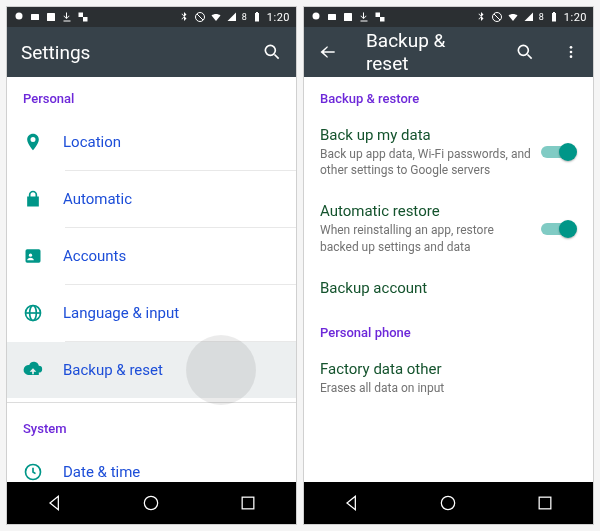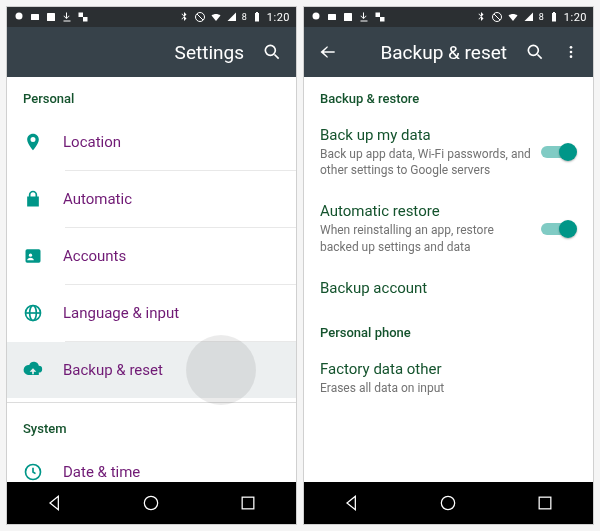--- a/index.html
+++ b/index.html
@@ -2,29 +2,29 @@
 <html><head>
 <meta charset="utf-8">
 <style>
 * { margin: 0; padding: 0; box-sizing: border-box; }
 body { font-family: Roboto, "Helvetica Neue", Arial, sans-serif; background: #f5f5f5; display: flex; gap: 6px; padding: 6px; width: 600px; height: 531px; overflow: hidden; }
 .phone { width: 292px; height: 519px; background: #fff; border: 1px solid #d0d0d0; display: flex; flex-direction: column; overflow: hidden; position: relative; }
 .statusbar { height: 20px; background: #2b2f32; color: #fff; display: flex; align-items: center; padding: 0 6px; font-size: 10px; }
 .statusbar .left { display: flex; gap: 4px; align-items: center; }
 .statusbar .right { margin-left: auto; display: flex; gap: 4px; align-items: center; }
 .statusbar svg { width: 12px; height: 12px; fill: #fff; }
-.appbar { height: 50px; background: #37424a; color: #fff; display: flex; align-items: center; padding: 0 14px; gap: 18px; text-align: right; }
+.appbar { height: 50px; background: #37424a; color: #fff; display: flex; align-items: center; padding: 0 14px; gap: 28px; }
 .appbar .title { font-size: 19px; font-weight: 400; flex: 1; }
 .appbar svg { width: 20px; height: 20px; fill: #fff; }
 .content { flex: 1; overflow: hidden; background: #fff; }
-.section-header { color: #14532d; font-size: 13px; font-weight: 500; padding: 14px 16px 8px; }
+.section-header { color: #6d28d9; font-size: 13px; font-weight: 500; padding: 14px 16px 8px; }
 .list-item { display: flex; align-items: center; padding: 14px 16px; min-height: 56px; position: relative; }
 .list-item .icon { width: 40px; display: flex; align-items: center; justify-content: flex-start; }
 .list-item .icon svg { width: 20px; height: 20px; fill: #009688; }
-.list-item .label { font-size: 15px; color: #701a75; flex: 1; }
+.list-item .label { font-size: 15px; color: #1d4ed8; flex: 1; }
 .list-item.selected { background: #eceff0; }
 .list-item .ripple { position: absolute; width: 70px; height: 70px; border-radius: 50%; background: rgba(0,0,0,0.08); top: -7px; right: 40px; }
 .divider { height: 1px; background: #e8e8e8; margin-left: 58px; }
 .full-divider { height: 1px; background: #dcdcdc; margin: 4px 0; }
 .setting-row { padding: 12px 16px; display: flex; align-items: center; gap: 8px; }
 .setting-text { flex: 1; }
 .setting-title { font-size: 15px; color: #14532d; margin-bottom: 2px; }
 .setting-sub { font-size: 12px; color: #737373; line-height: 1.35; }
 .switch { width: 36px; height: 20px; position: relative; }
 .switch .track { width: 30px; height: 12px; background: #80cbc4; border-radius: 6px; position: absolute; top: 4px; left: 0; }

